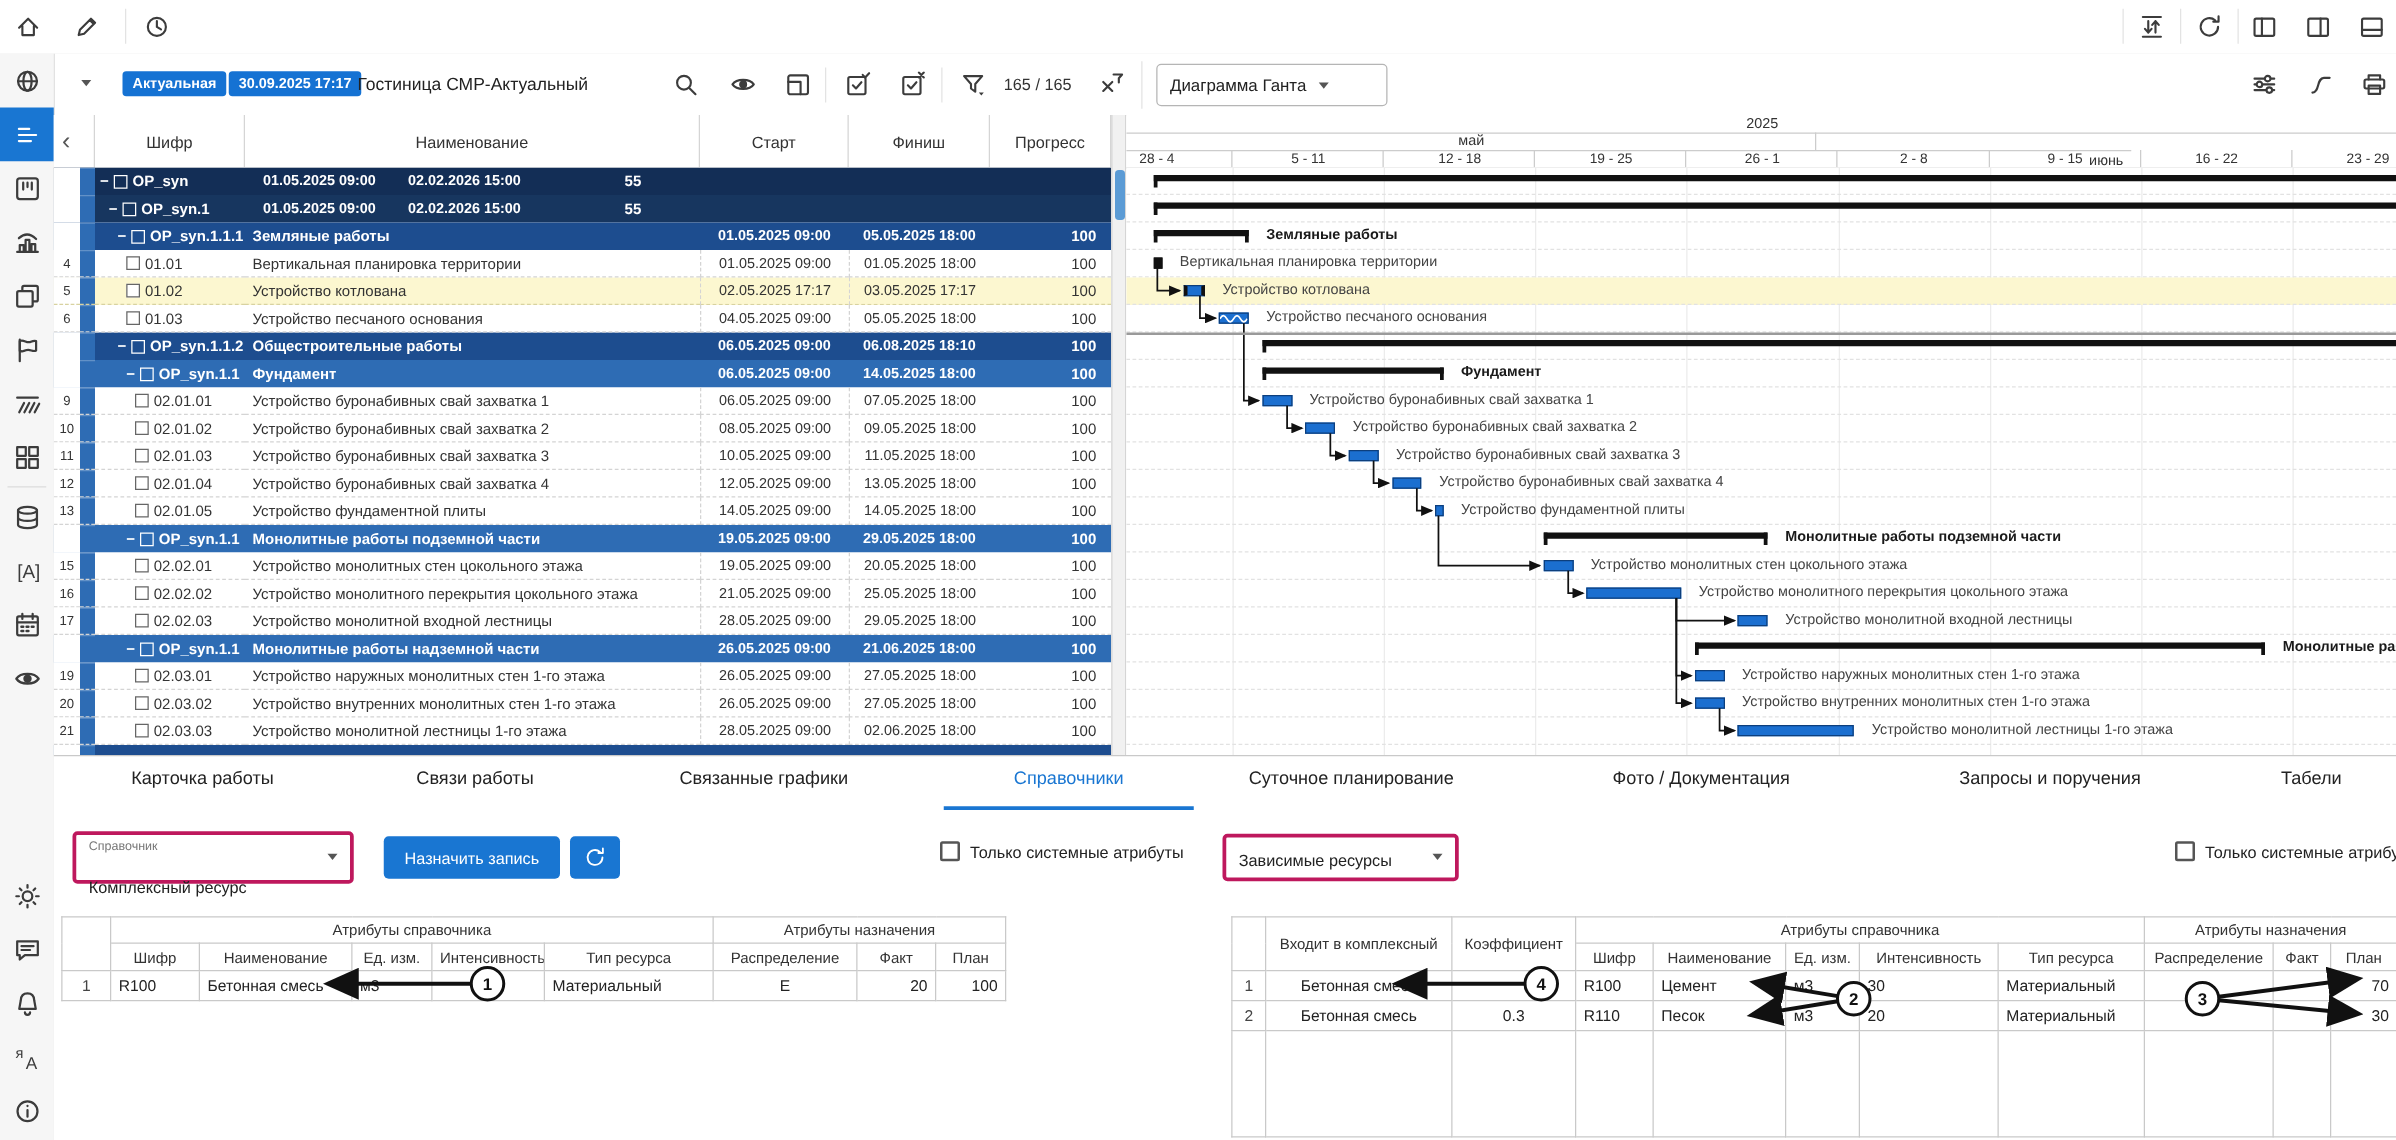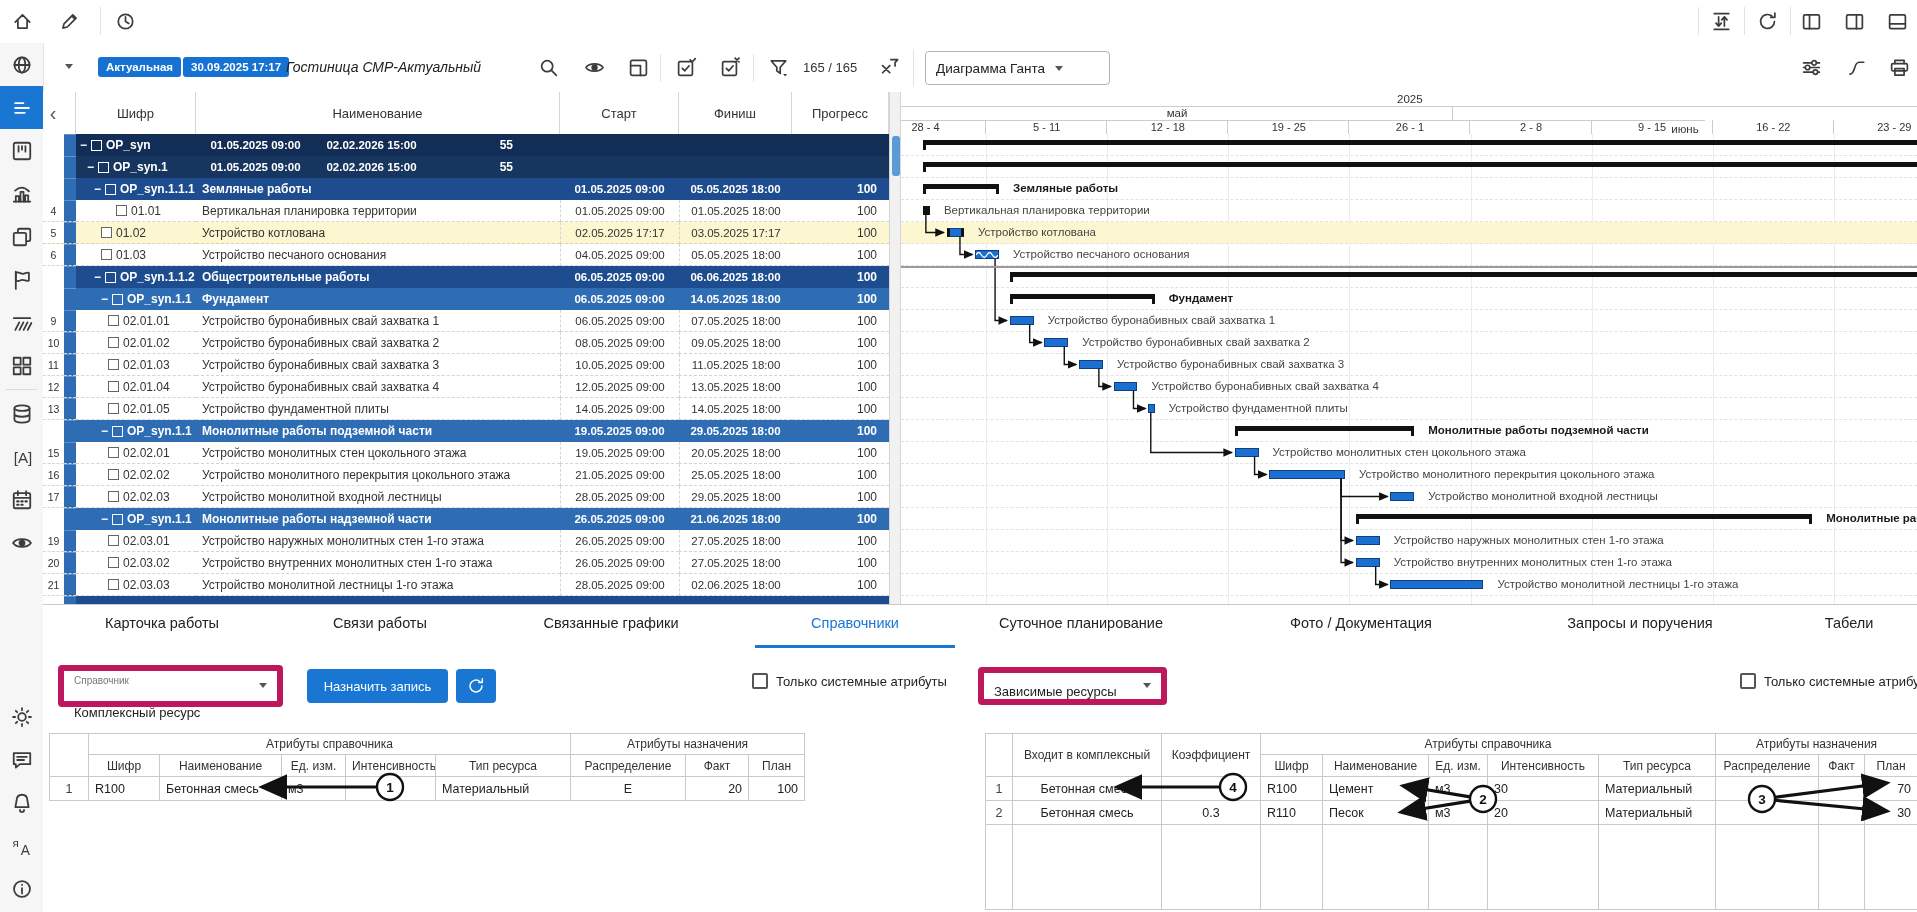--- a/index.html
+++ b/index.html
@@ -6,21 +6,21 @@
   #app{position:relative;width:1917px;height:912px;overflow:hidden;background:#fff;color:#222;}
   
   .topbar{position:absolute;left:0;top:0;width:1917px;height:43px;background:#fff;border-bottom:1px solid #e0e0e0;}
   .topbar .ic,.toolbar .ic{position:absolute;top:8px;width:26px;height:26px;display:flex;align-items:center;justify-content:center;}
   .vsep{position:absolute;top:7px;width:1px;height:28px;background:#e3e3e3;}
   .crumb{position:absolute;left:152px;top:13px;font-size:13px;color:#222;}
   
   .toolbar{position:absolute;left:43px;top:43px;width:1874px;height:49px;background:#fff;border-bottom:1px solid #d8d8d8;}
   .toolbar .ic{top:11px;}
   .badge{position:absolute;top:14px;height:20px;border-radius:3px;background:#1572d3;color:#fff;font-size:11.5px;font-weight:bold;display:flex;align-items:center;padding:0 8px;}
-  .ttl{position:absolute;left:243px;top:16px;font-size:14px;color:#222;font-style:italic;}
+  .ttl{position:absolute;left:243px;top:16px;font-size:14px;color:#222;}
   .count{position:absolute;left:760px;top:17px;font-size:13px;color:#333;}
   .viewsel{position:absolute;left:882px;top:8px;width:163px;height:32px;border:1px solid #b5b5b5;border-radius:4px;display:flex;align-items:center;padding:0 10px;gap:10px;font-size:13.5px;color:#222;background:#fff;}
   .caret{width:0;height:0;border-left:4.5px solid transparent;border-right:4.5px solid transparent;border-top:5.5px solid #555;display:inline-block;}
   
   .sidebar{position:absolute;left:0;top:43px;width:43px;height:869px;background:#f6f6f6;border-right:1px solid #e2e2e2;}
   .sb-item{width:43px;height:43px;display:flex;align-items:center;justify-content:center;}
   .sb-item.active{background:#1976d2;}
   .sb-div{height:1px;background:#dcdcdc;margin:2px 6px;}
   .sb-bottom{position:absolute;left:0;bottom:2px;width:43px;}
   
@@ -72,21 +72,21 @@
   .sb-bar.clip:after{display:none;}
   .glabel{position:absolute;top:3.5px;font-size:11.5px;color:#444;white-space:nowrap;}
   .glabel.b{font-weight:bold;color:#1a1a1a;}
   .progress-line{position:absolute;left:0;top:132px;width:1016px;height:2px;background:#9a9a9a;}
   #conn{position:absolute;left:0;top:0;pointer-events:none;}
   
   .bottom{position:absolute;left:43px;top:604px;width:1874px;height:308px;background:#fff;border-top:1px solid #c9c9c9;}
   .tab{position:absolute;top:10px;transform:translateX(-50%);font-size:14.5px;color:#222;white-space:nowrap;cursor:pointer;}
   .tab.active{color:#1976d2;}
   .tab-underline{position:absolute;top:40px;height:3px;background:#1976d2;}
-  .combo{position:absolute;border:6px solid #be185d;border-radius:4px;background:#fff;box-sizing:border-box;}
+  .combo{position:absolute;border:3px solid #be185d;border-radius:4px;background:#fff;box-sizing:border-box;}
   .combo .lab{position:absolute;left:10px;top:4px;font-size:10px;color:#777;}
   .combo .val{position:absolute;left:10px;font-size:13px;color:#222;white-space:nowrap;}
   .combo .caret{position:absolute;right:10px;top:50%;margin-top:-3px;}
   .btn{position:absolute;background:#1976d2;border-radius:4px;color:#fff;font-size:13px;display:flex;align-items:center;justify-content:center;cursor:pointer;}
   .ckb{position:absolute;width:16px;height:16px;border:2px solid #555;border-radius:2px;background:#fff;box-sizing:border-box;}
   .ckb-lab{position:absolute;font-size:13px;color:#222;white-space:nowrap;}
   table.pt{position:absolute;border-collapse:collapse;table-layout:fixed;background:#fff;font-size:12px;color:#222;}
   table.pt th,table.pt td{border:1px solid #c9c9c9;padding:0 6px;overflow:hidden;white-space:nowrap;font-weight:normal;}
   table.pt .gh{height:20px;text-align:center;font-size:12px;color:#333;}
   table.pt .ch{height:21px;text-align:center;font-size:12px;color:#333;}
@@ -384,21 +384,21 @@
           <span>OP_syn.1.1.1</span>
         </div>
         <div class="c nm">Земляные работы</div>
         <div class="c dt">01.05.2025 09:00</div>
         <div class="c dt2">05.05.2025 18:00</div>
         <div class="c pg">100</div>
       </div>
       <div class="trow task">
         <div class="c num">4</div>
         <div class="c strip"></div>
-        <div class="c code" style="padding-left:40px">
+        <div class="c code" style="padding-left:25px">
           <span class="cb"></span>
           <span>01.01</span>
         </div>
         <div class="c nm">Вертикальная планировка территории</div>
         <div class="c dt">01.05.2025 09:00</div>
         <div class="c dt2">01.05.2025 18:00</div>
         <div class="c pg">100</div>
       </div>
       <div class="trow task yellow">
         <div class="c num">5</div>
@@ -427,21 +427,21 @@
       <div class="trow sum l2">
         <div class="c num">7</div>
         <div class="c strip"></div>
         <div class="c code" style="padding-left:18px">
           <span class="minus">−</span>
           <span class="cb"></span>
           <span>OP_syn.1.1.2</span>
         </div>
         <div class="c nm">Общестроительные работы</div>
         <div class="c dt">06.05.2025 09:00</div>
-        <div class="c dt2">06.06.2025 18:00</div>
+        <div class="c dt2">06.08.2025 18:10</div>
         <div class="c pg">100</div>
       </div>
       <div class="trow sum l3">
         <div class="c num">8</div>
         <div class="c strip"></div>
         <div class="c code" style="padding-left:25px">
           <span class="minus">−</span>
           <span class="cb"></span>
           <span>OP_syn.1.1</span>
         </div>

